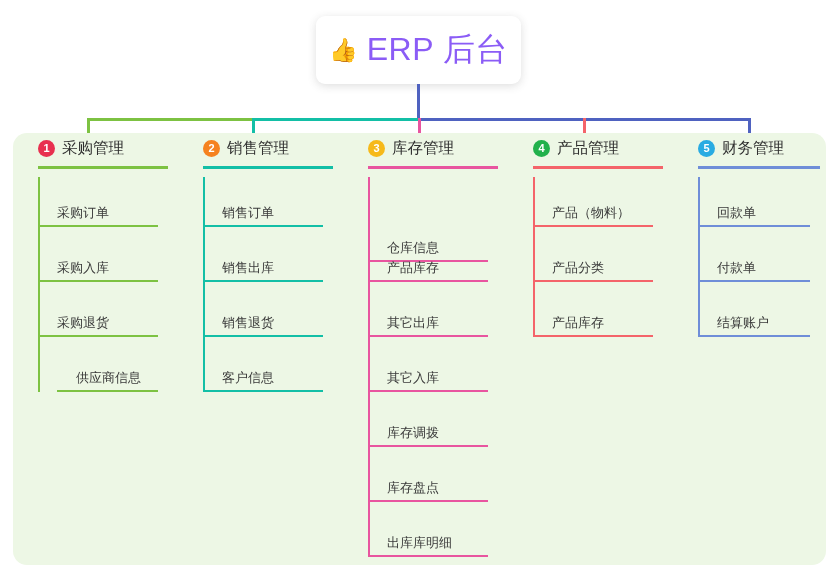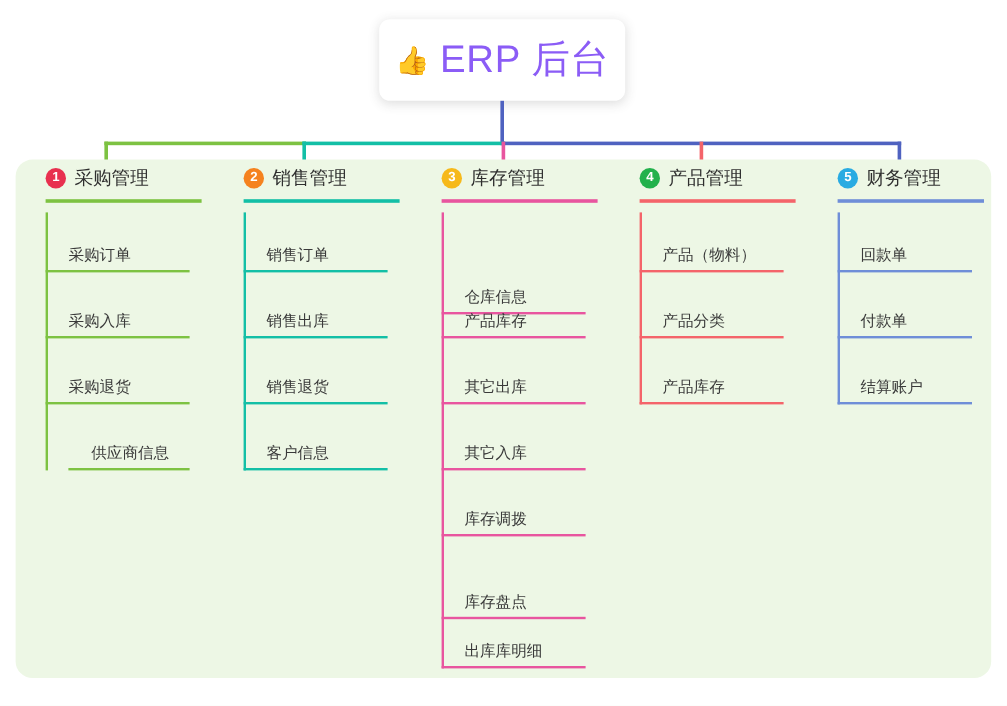--- a/index.html
+++ b/index.html
@@ -196,21 +196,21 @@
           <div class="leaf-underline" style="background: rgb(232, 85, 159);"></div>
         </div>
         <div class="leaf" style="top: 237px; width: 120px;">
           <div class="leaf-text">其它入库</div>
           <div class="leaf-underline" style="background: rgb(232, 85, 159);"></div>
         </div>
         <div class="leaf" style="top: 292px; width: 120px;">
           <div class="leaf-text">库存调拨</div>
           <div class="leaf-underline" style="background: rgb(232, 85, 159);"></div>
         </div>
-        <div class="leaf" style="top: 361px; width: 120px;">
+        <div class="leaf" style="top: 347px; width: 120px;">
           <div class="leaf-text">库存盘点</div>
           <div class="leaf-underline" style="background: rgb(232, 85, 159);"></div>
         </div>
         <div class="leaf" style="top: 402px; width: 120px;">
           <div class="leaf-text">出库库明细</div>
           <div class="leaf-underline" style="background: rgb(232, 85, 159);"></div>
         </div>
       </div>
       <div class="column" style="left: 502px; width: 148px;">
         <div class="col-header">

